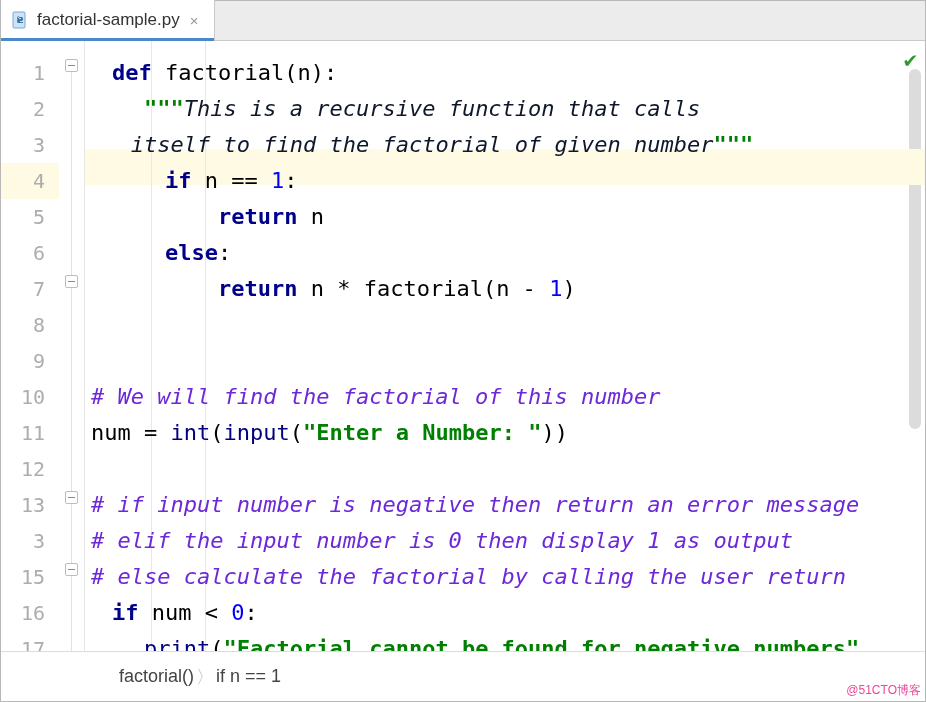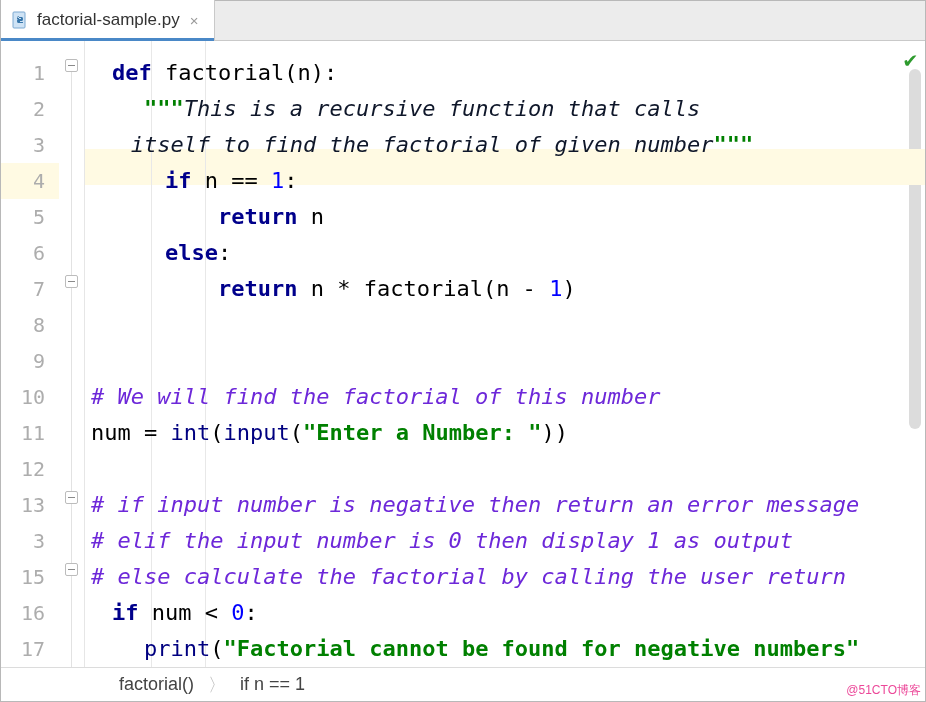--- a/index.html
+++ b/index.html
@@ -38,21 +38,21 @@
   .bi { color:#000080; }
   .str { color:#008000; font-weight:bold; }
   .num { color:#0000ff; }
   .pln { color:#000; }
 
   
   .check { position:absolute; top:6px; right:8px; color:#2e9b2e; font-size:22px; z-index:3; }
   .scroll-strip { position:absolute; top:28px; right:4px; width:12px; height:360px; background:#c0c0c0; border-radius:6px; opacity:.55; }
 
   
-  .crumbs { height:34px; border-top:1px solid #dcdcdc; display:flex; align-items:center; padding-left:118px; gap:14px; font-family:-apple-system,Helvetica,Arial,sans-serif; font-size:18px; color:#444; background:#fff; position:relative; }
+  .crumbs { height:50px; border-top:1px solid #dcdcdc; display:flex; align-items:center; padding-left:118px; gap:2px; font-family:-apple-system,Helvetica,Arial,sans-serif; font-size:18px; color:#444; background:#fff; position:relative; }
   .crumb-sep { color:#bdbdbd; font-size:18px; }
   .watermark { position:absolute; right:4px; bottom:2px; font-size:12px; color:#ec4899; font-family:-apple-system,Helvetica,Arial,sans-serif; }
 </style>
 </head>
 <body>
 
 <div class="frame">
 
   <div class="tabbar">
     <div class="tab">

